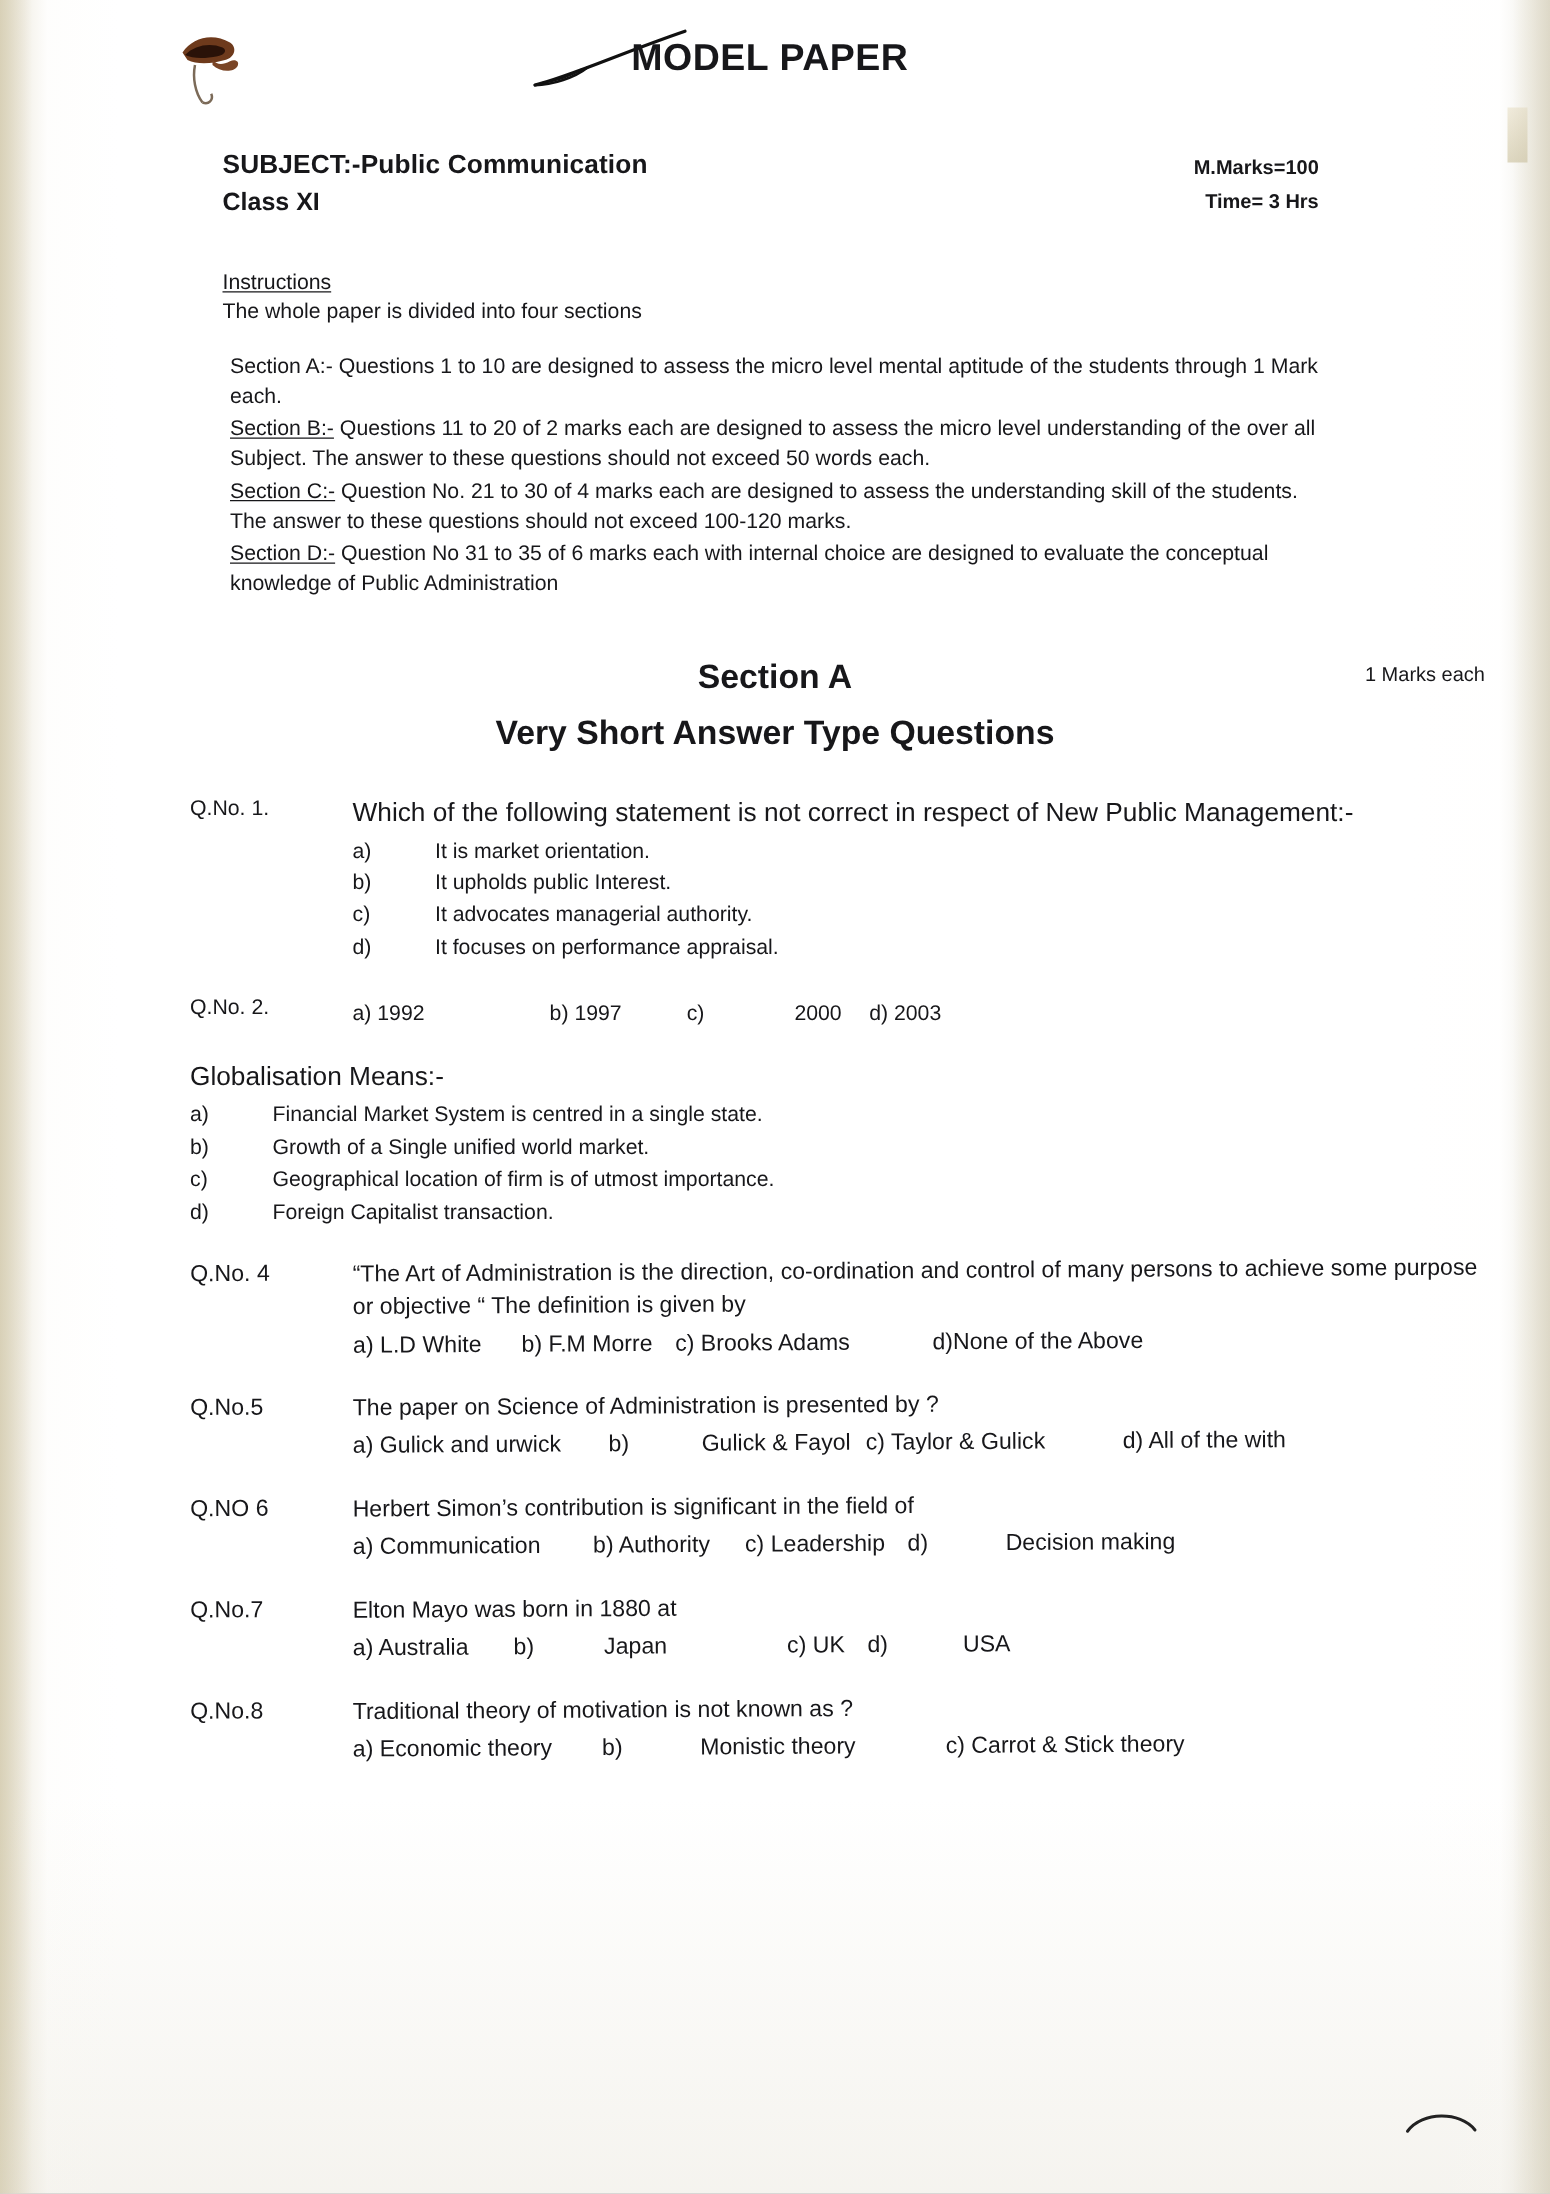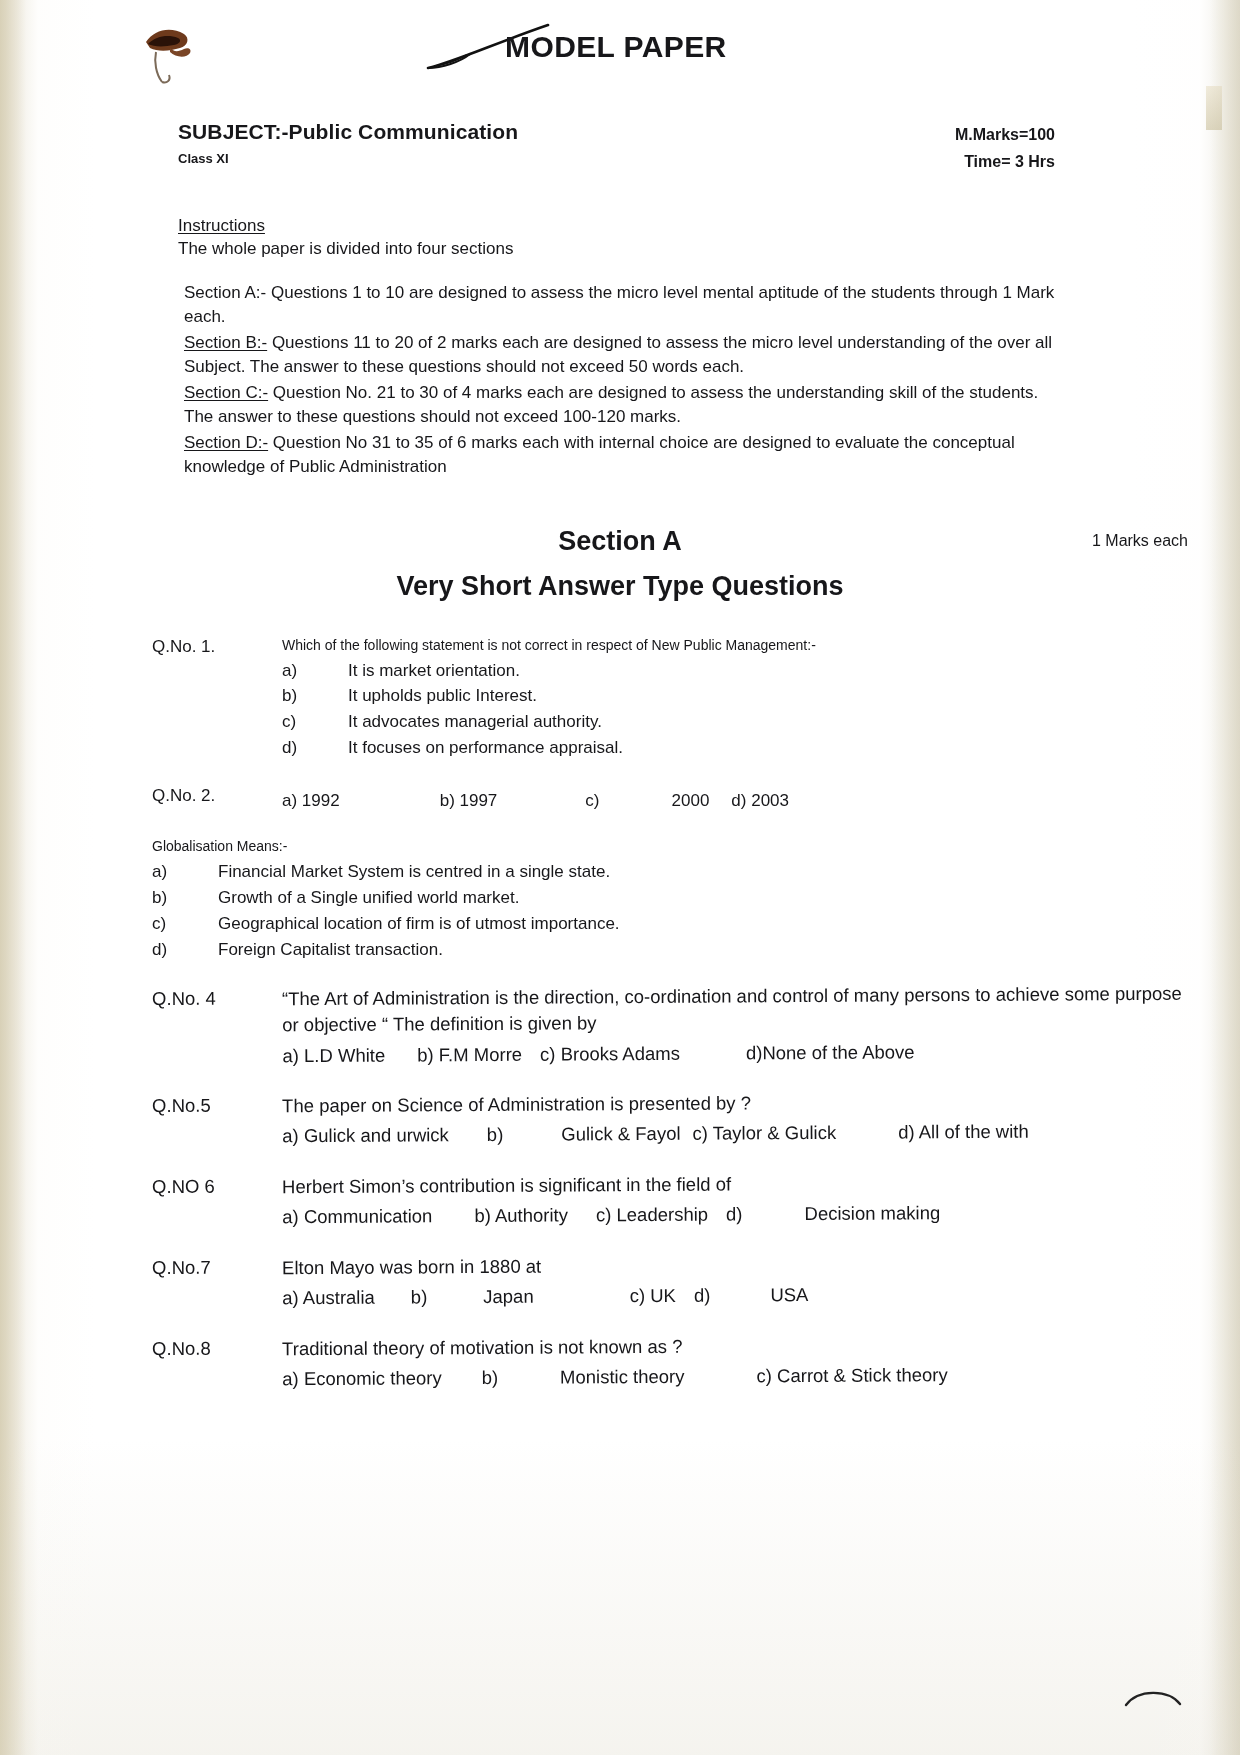--- a/index.html
+++ b/index.html
@@ -86,21 +86,21 @@
     padding: 0 58px 0 178px;
     height: 72px;
   }
   .meta-left-1 {
     font-size: 21px;
     font-weight: 700;
     letter-spacing: .1px;
   }
   .meta-left-2 {
     margin-top: 7px;
-    font-size: 13px;
+    font-size: 20px;
     font-weight: 700;
   }
   .meta-right-1, .meta-right-2 {
     position: absolute;
     right: 185px;
     font-size: 16px;
     font-weight: 700;
     white-space: nowrap;
   }
   .meta-right-1 { top: 6px; }
@@ -165,21 +165,21 @@
     display: flex;
     margin-bottom: 24px;
   }
   .q-label {
     flex: 0 0 130px;
     font-size: 17px;
     padding-top: 1px;
   }
   .q-body { flex: 1 1 auto; }
   .q-stem {
-    font-size: 14px;
+    font-size: 21px;
     line-height: 1.42;
   }
   .opt-list { margin-top: 2px; }
   .opt-row {
     display: flex;
     font-size: 17px;
     line-height: 1.52;
   }
   .opt-key { flex: 0 0 66px; }
   .opt-text { flex: 1 1 auto; }
@@ -299,21 +299,21 @@
                 <div class="opt-text">It focuses on performance appraisal.</div>
               </div>
             </div>
           </div>
         </div>
         <div class="q">
           <div class="q-label">Q.No. 2.</div>
           <div class="q-body">
             <div class="opt-inline">
               <span style="margin-right: 72px;">a)   1992</span>
-              <span style="margin-right: 88px; padding-left: 28px;">b) 1997</span>
+              <span style="margin-right: 52px; padding-left: 28px;">b) 1997</span>
               <span style="margin-right: 72px;">c)</span>
               <span style="margin-right: 22px;">2000</span>
               <span style="margin-right: 0px;">d) 2003</span>
             </div>
           </div>
         </div>
         <div class="q">
           <div class="q-body">
             <div class="q-stem">Globalisation Means:-</div>
             <div class="opt-list">

